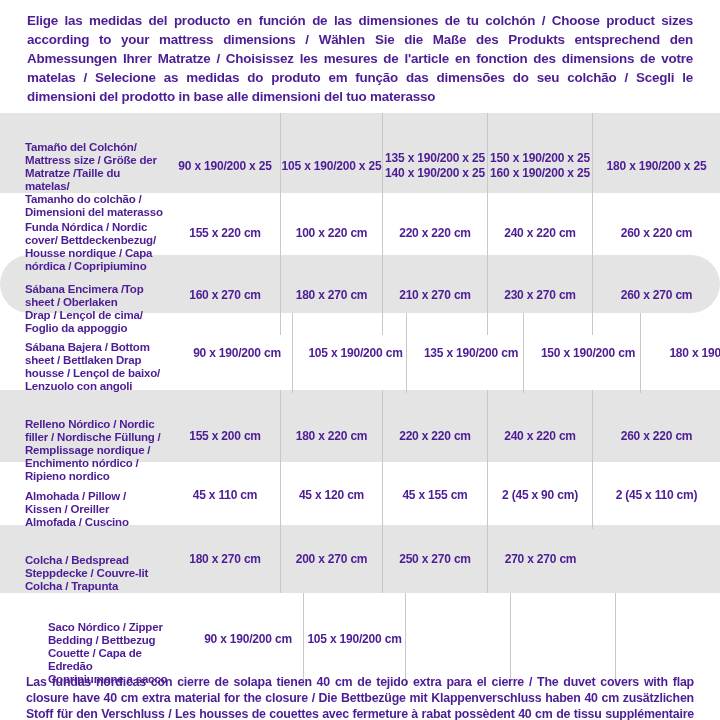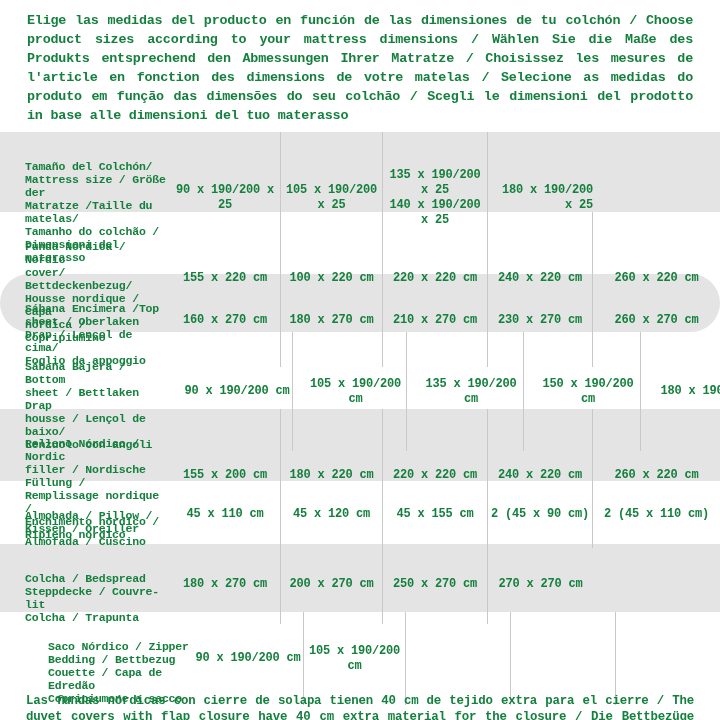--- a/index.html
+++ b/index.html
@@ -6,23 +6,23 @@
     margin: 0;
     padding: 0;
     background: #ffffff;
   }
   #screen {
     position: relative;
     width: 720px;
     height: 720px;
     background: #ffffff;
     overflow: hidden;
-    font-family: Liberation Mono, monospace;
+    font-family: Liberation Sans, sans-serif;
     font-weight: 700;
-    color: #15803d;
+    color: #4c1d95;
     letter-spacing: -0.2px;
     box-sizing: border-box;
   }
   .intro {
     margin: 11px 27px 7px 27px;
     font-size: 13.4px;
     line-height: 19px;
     text-align: justify;
   }
   .size-table {
@@ -84,20 +84,22 @@
     <div class="row alt r1">
       <div class="cell label">Tamaño del Colchón/
 Mattress size / Größe der
 Matratze /Taille du matelas/
 Tamanho do colchão /
 Dimensioni del materasso</div>
       <div class="cell value">90 x 190/200 x 25</div>
       <div class="cell value">105 x 190/200 x 25</div>
       <div class="cell value">135 x 190/200 x 25
 140 x 190/200 x 25</div>
+      <div class="cell value">150 x 190/200 x 25
+160 x 190/200 x 25</div>
       <div class="cell value last">180 x 190/200 x 25</div>
     </div>
 
     <div class="row r2">
       <div class="cell label">Funda Nórdica /  Nordic
 cover/ Bettdeckenbezug/
 Housse nordique  / Capa
 nórdica / Copripiumino</div>
       <div class="cell value">155 x 220 cm</div>
       <div class="cell value">100 x 220 cm</div>

